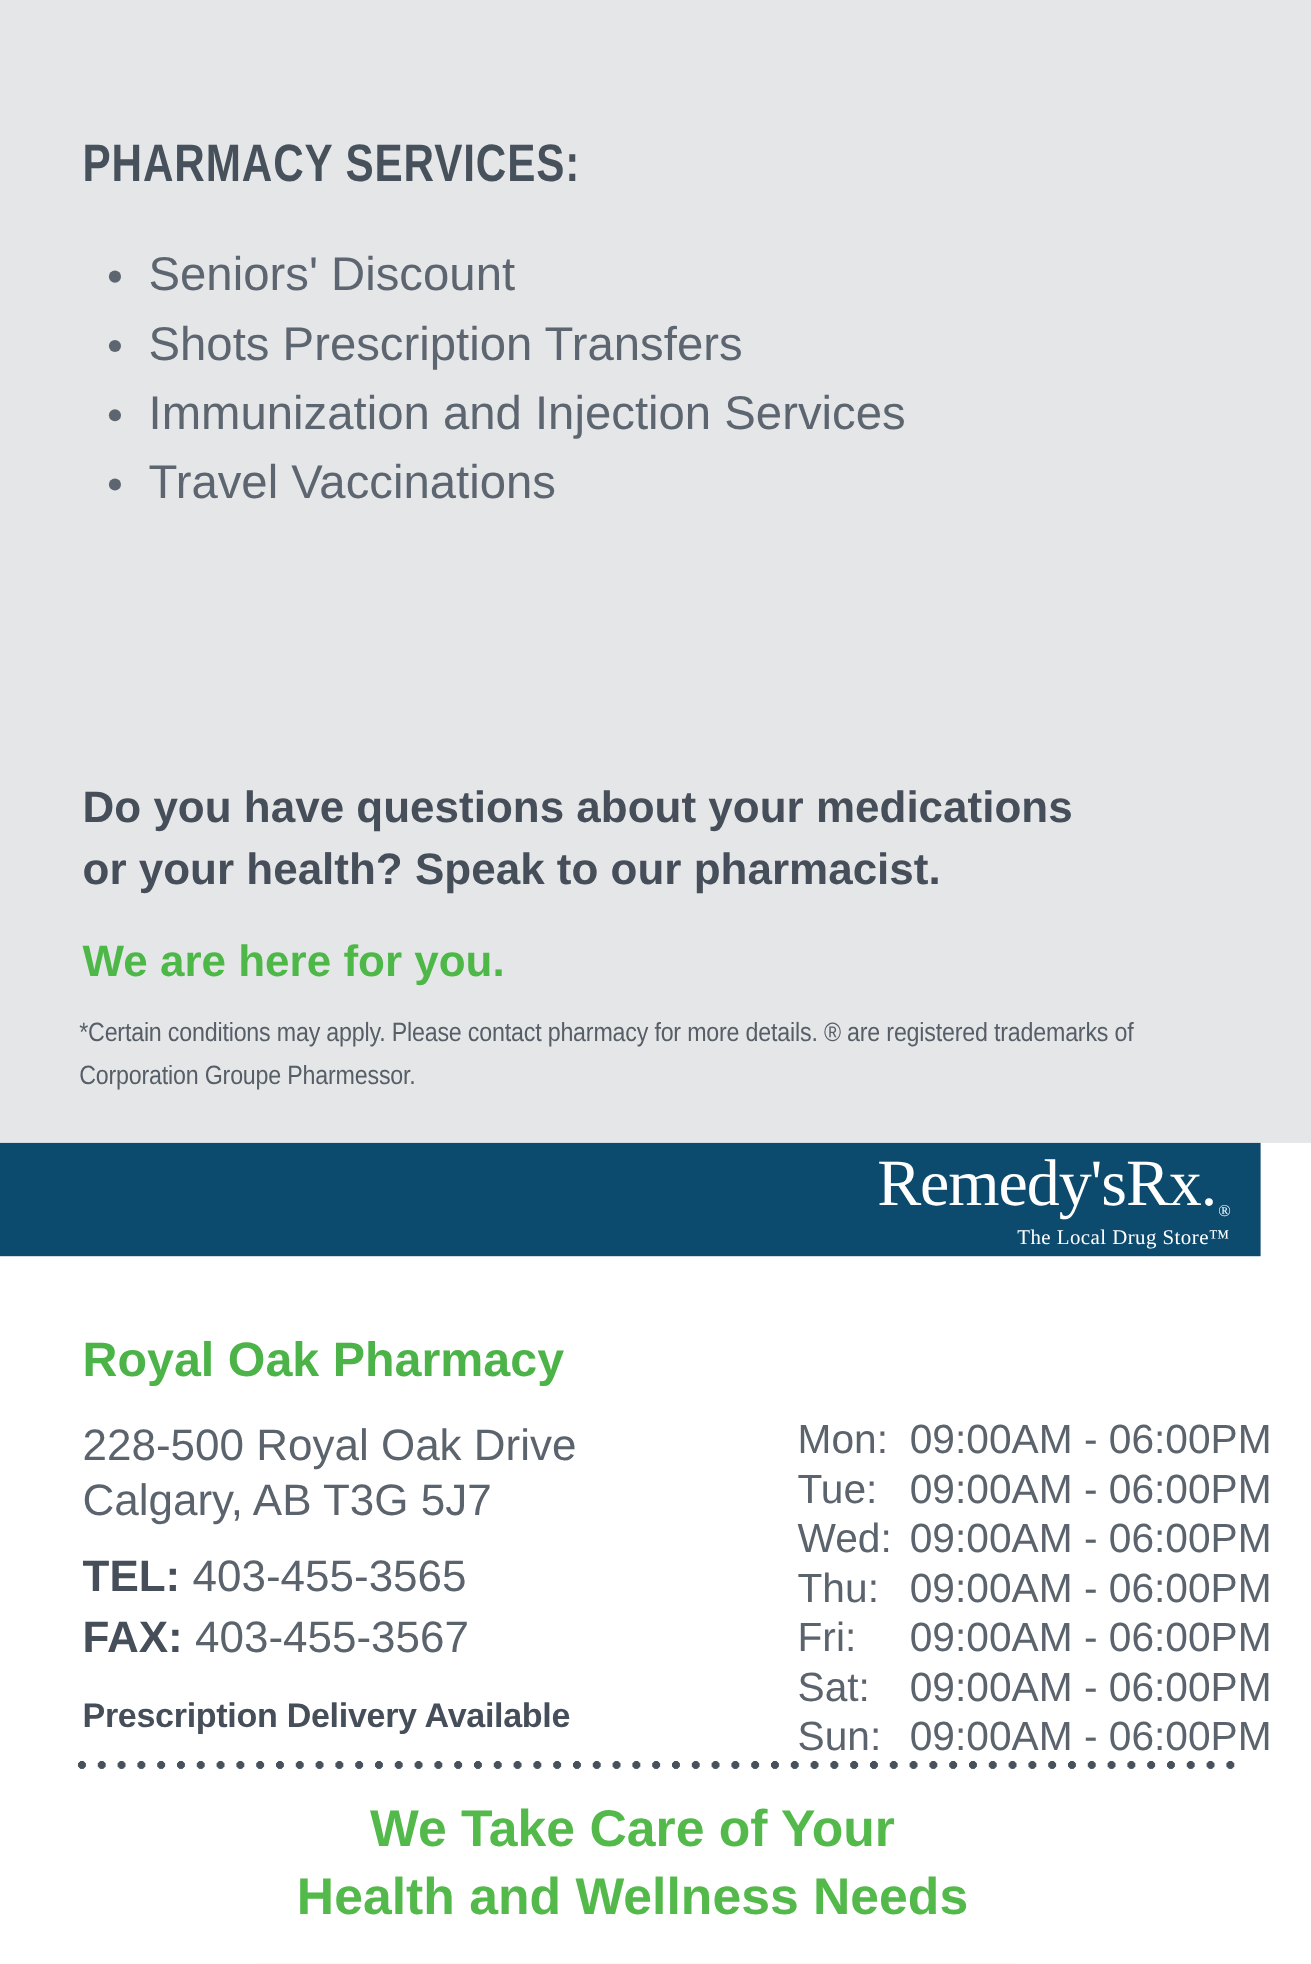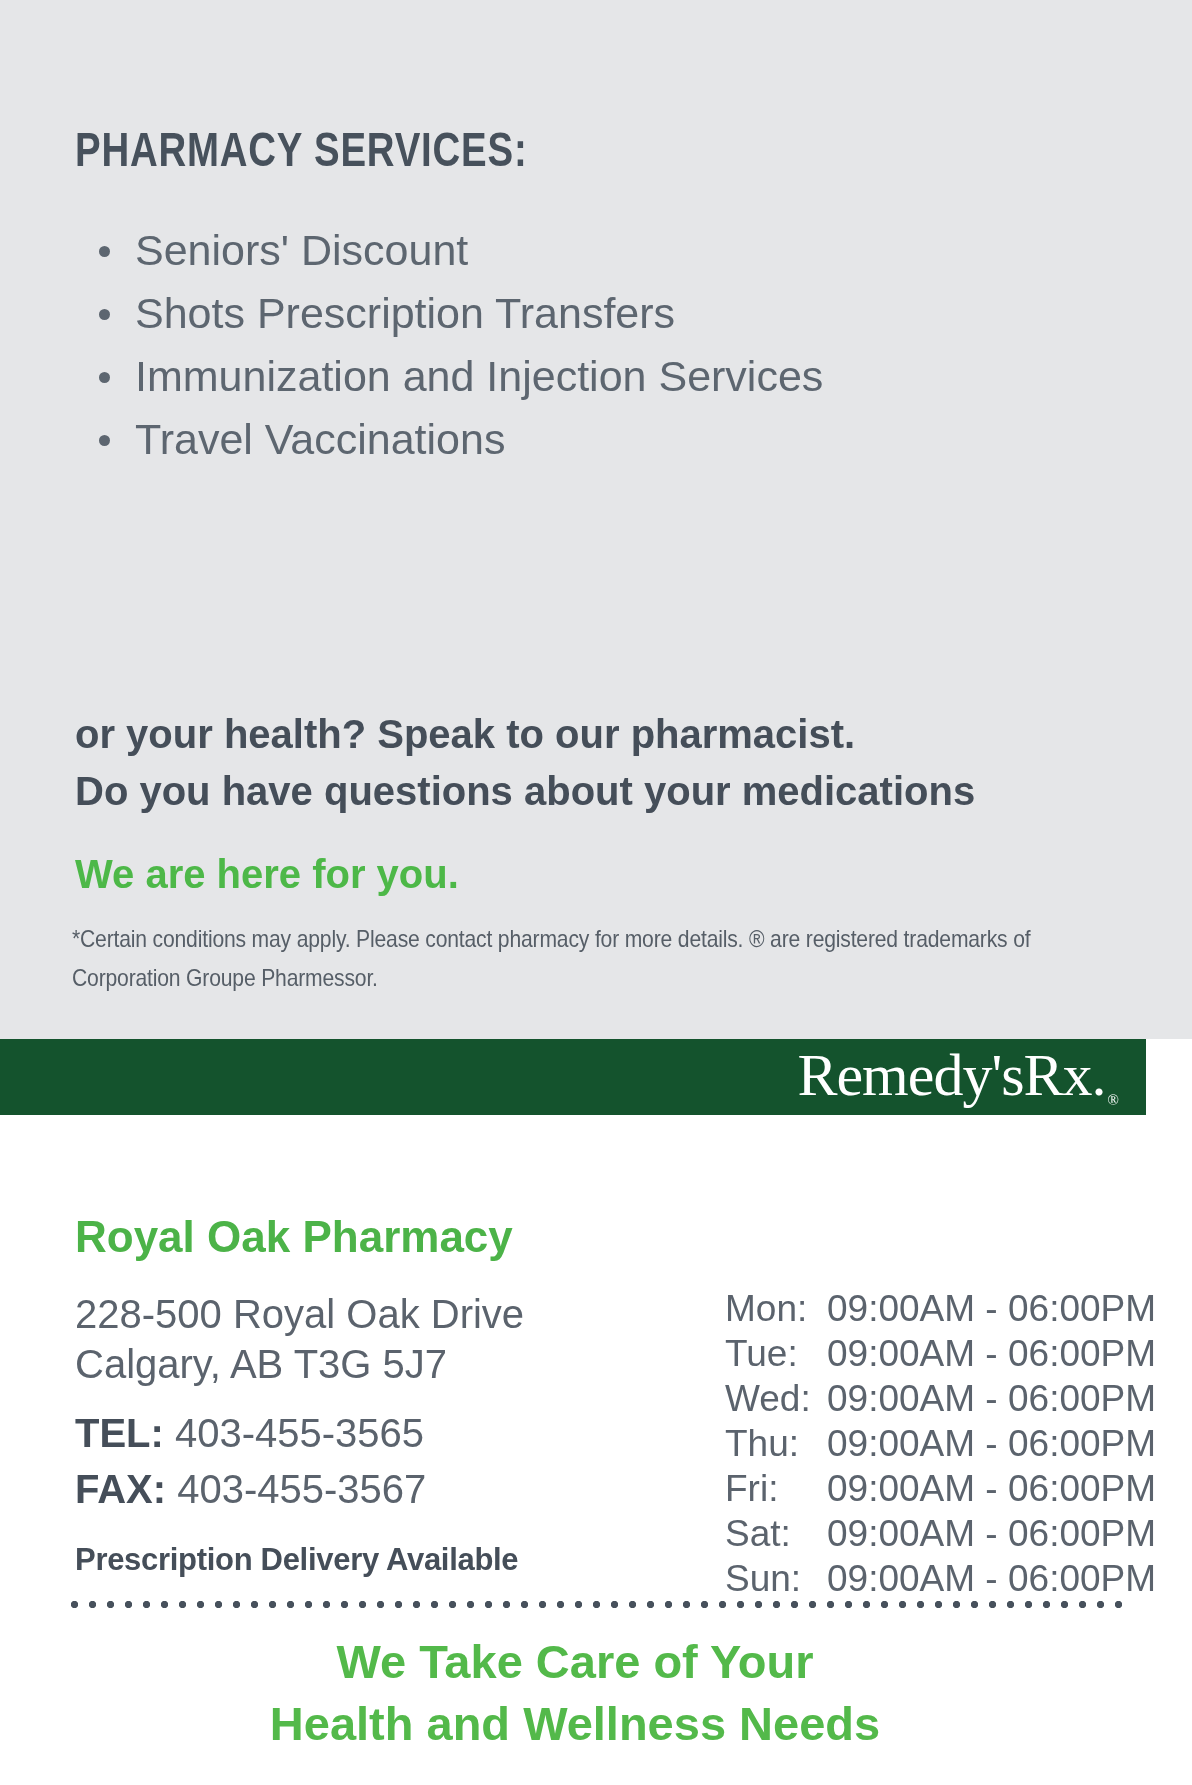--- a/index.html
+++ b/index.html
@@ -35,21 +35,21 @@
     position:absolute; left:75px; top:852px; font-size:40px; font-weight:bold;
     color:#4db848; white-space:nowrap;
   }
   .fineprint {
     position:absolute; left:72px; top:919px; font-size:24px; color:#565e67;
     line-height:39px; white-space:nowrap;
     transform:scaleX(.88); transform-origin:left top; letter-spacing:-0.2px;
   }
 
   
-  .banner { position:absolute; left:0; top:1039px; width:1146px; height:76px; background:#14532d; }
+  .banner { position:absolute; left:0; top:1039px; width:1146px; height:103px; background:#0c4a6e; }
   .logo {
     position:absolute; top:5px; right:28px; text-align:right; color:#ffffff;
     font-family:"Liberation Serif", serif;
   }
   .logo-main { font-size:60px; line-height:62px; letter-spacing:-1px; white-space:nowrap; }
   .logo-reg { display:inline-block; font-size:15px; transform:translateY(10px); margin-left:2px; }
   .logo-tag { font-size:19px; line-height:20px; margin-top:-6px; letter-spacing:0.4px; white-space:nowrap; }
 
   
   .store-name {
@@ -96,22 +96,22 @@
     <div class="svc-heading">PHARMACY SERVICES:</div>
 
     <ul class="svc-list">
       <li><span class="dot"></span><span>Seniors' Discount</span></li>
       <li><span class="dot"></span><span>Shots Prescription Transfers</span></li>
       <li><span class="dot"></span><span>Immunization and Injection Services</span></li>
       <li><span class="dot"></span><span>Travel Vaccinations</span></li>
     </ul>
 
     <div class="questions">
+      <div>Do you have questions about your medications</div>
       <div>or your health? Speak to our pharmacist.</div>
-      <div>Do you have questions about your medications</div>
     </div>
 
     <div class="here-line">We are here for you.</div>
 
     <div class="fineprint">
       <div>*Certain conditions may apply. Please contact pharmacy for more details. ® are registered trademarks of</div>
       <div>Corporation Groupe Pharmessor.</div>
     </div>
   </div>
 

